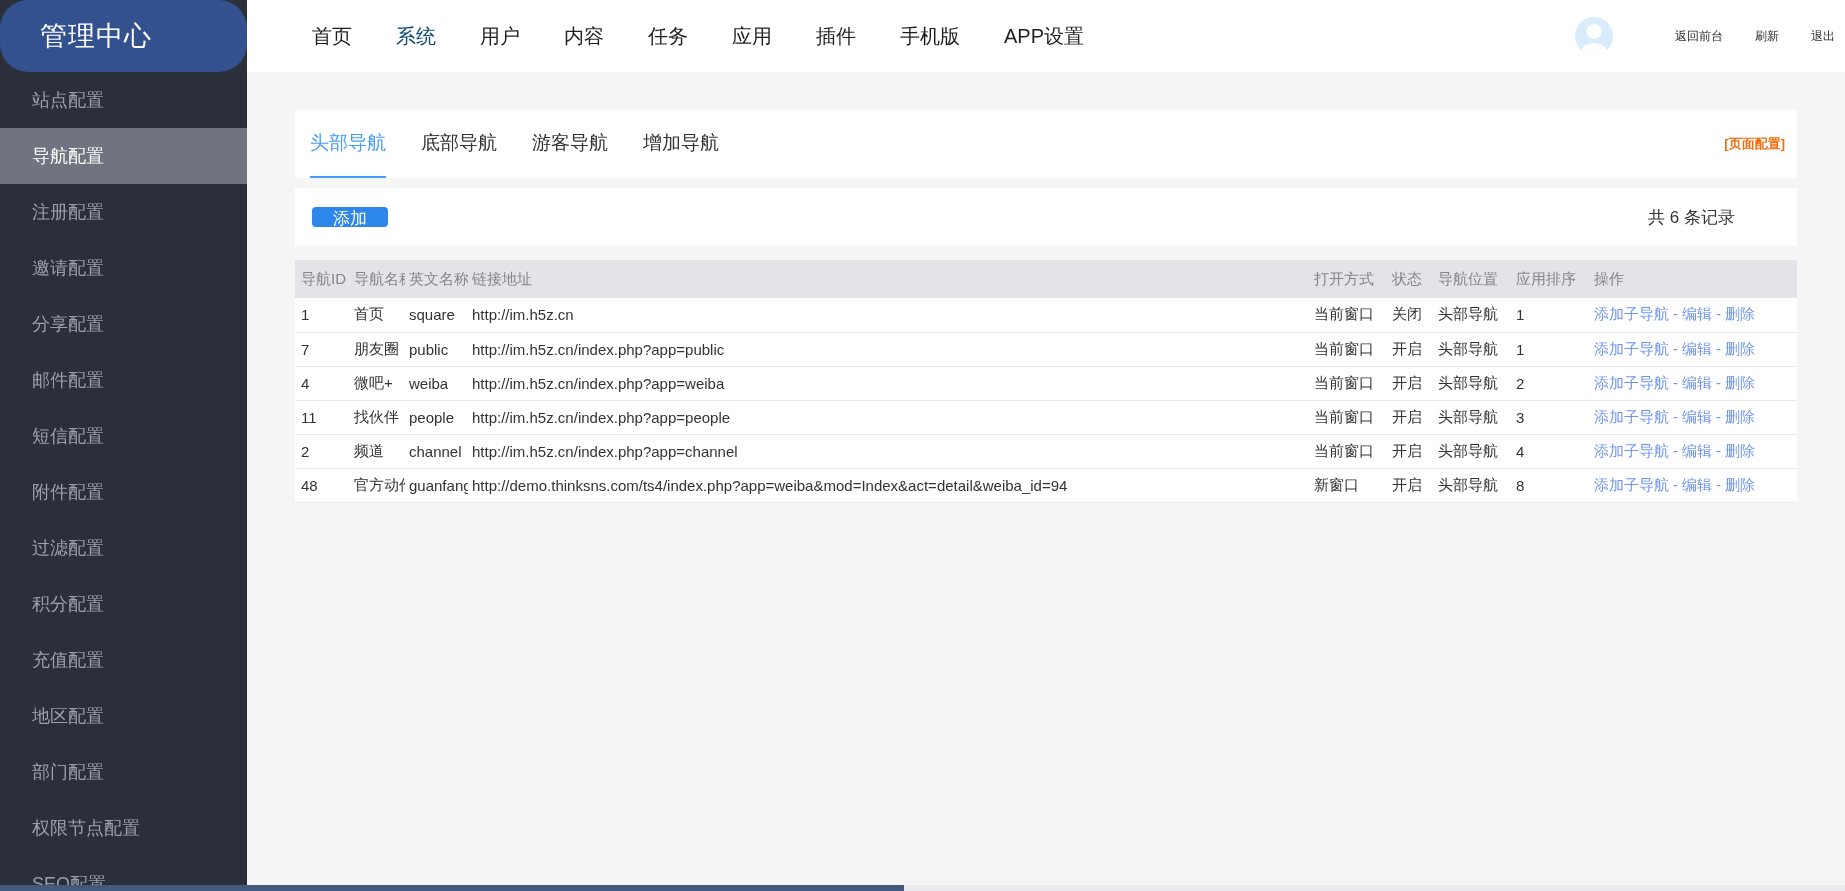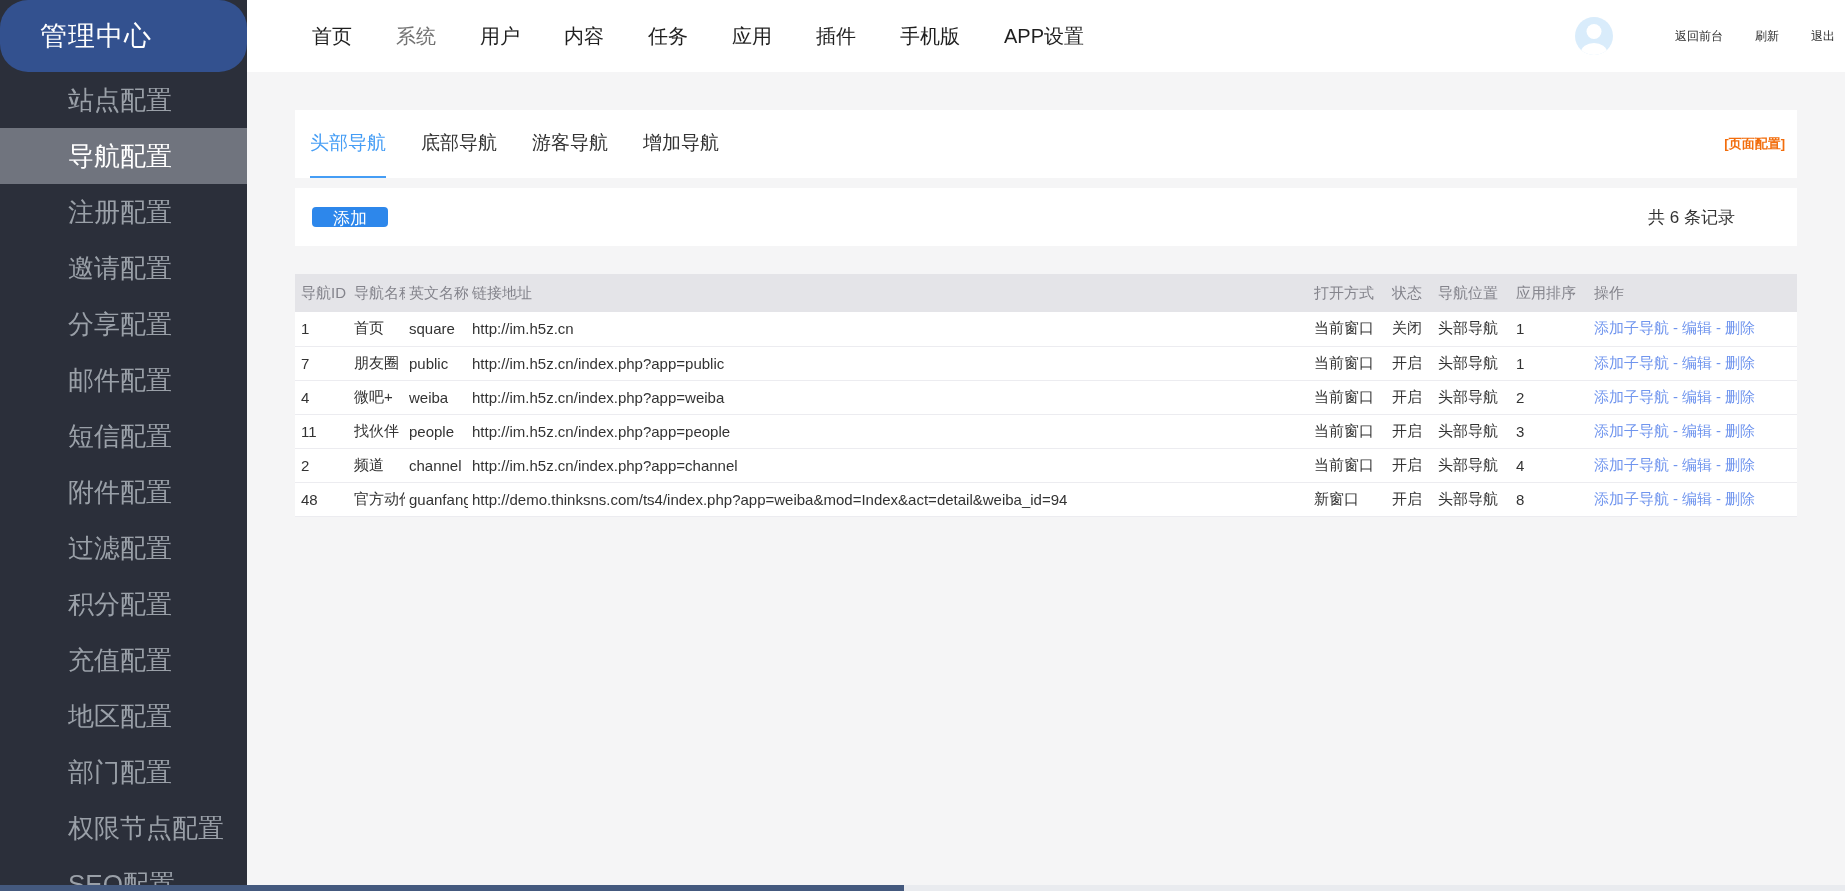--- a/index.html
+++ b/index.html
@@ -13,36 +13,36 @@
   .sidebar {
     position:absolute; left:0; top:0; bottom:0; width:247px;
     background:#2b2f3a; overflow:hidden; z-index:3;
   }
   .sidebar-header {
     height:72px; line-height:72px; background:#33518f;
     color:#fff; font-size:27px; padding-left:40px; letter-spacing:1px;border-radius:28px;
   }
   .side-list { list-style:none; }
   .side-item {
-    height:56px; line-height:56px; padding-left:68px;
-    color:#9aa0a8; font-size:26px; cursor:pointer;
+    height:56px; line-height:56px; padding-left:32px;
+    color:#9aa0a8; font-size:18px; cursor:pointer;
   }
   .side-item.active { background:#70747e; color:#fff; }
 
   
   .topbar {
     position:absolute; left:247px; top:0; right:0; height:72px;
     background:#fff; display:flex; align-items:center; padding:0 10px 0 53px;
   }
   .topnav { display:flex; align-items:center; }
   .nav-item {
     font-size:20px; color:#1f1f1f; margin-right:20px; padding:0 12px;
     cursor:pointer; white-space:nowrap;
   }
-  .nav-item.active { color:#737373; }
+  .nav-item.active { color:#0c4a6e; }
   .topbar-right { margin-left:auto; display:flex; align-items:center; }
   .avatar {
     width:38px; height:38px; border-radius:50%; background:#d9ecfb;
     position:relative; overflow:hidden; margin-right:30px; cursor:pointer;
   }
   .avatar .head {
     position:absolute; top:7px; left:50%; transform:translateX(-50%);
     width:15px; height:15px; border-radius:50%; background:#fff;
   }
   .avatar .torso {
@@ -80,21 +80,21 @@
     background:#fff; height:58px; margin-top:10px;
     display:flex; align-items:center; padding:0 62px 0 17px;
   }
   .add-btn {
     height:20px; padding:0 21px; background:#2d87eb; color:#fff;
     border:none; border-radius:4px; font-size:17px; cursor:pointer;
     font-family:inherit;
   }
   .record-count { margin-left:auto; font-size:17px; color:#333; }
 
-  .table-wrap { margin-top:28px; }
+  .table-wrap { margin-top:14px; }
   table { width:100%; border-collapse:collapse; table-layout:fixed; }
   thead th {
     background:#e4e4e8; height:38px; font-weight:normal; color:#84848c;
     text-align:left; font-size:15px; padding:0 4px; white-space:nowrap;
     overflow:hidden;
   }
   thead th:first-child { padding-left:6px; }
   tbody td {
     background:#fff; height:34px; border-bottom:1px solid #ececf0;
     font-size:15px; color:#333; padding:0 4px; white-space:nowrap;

